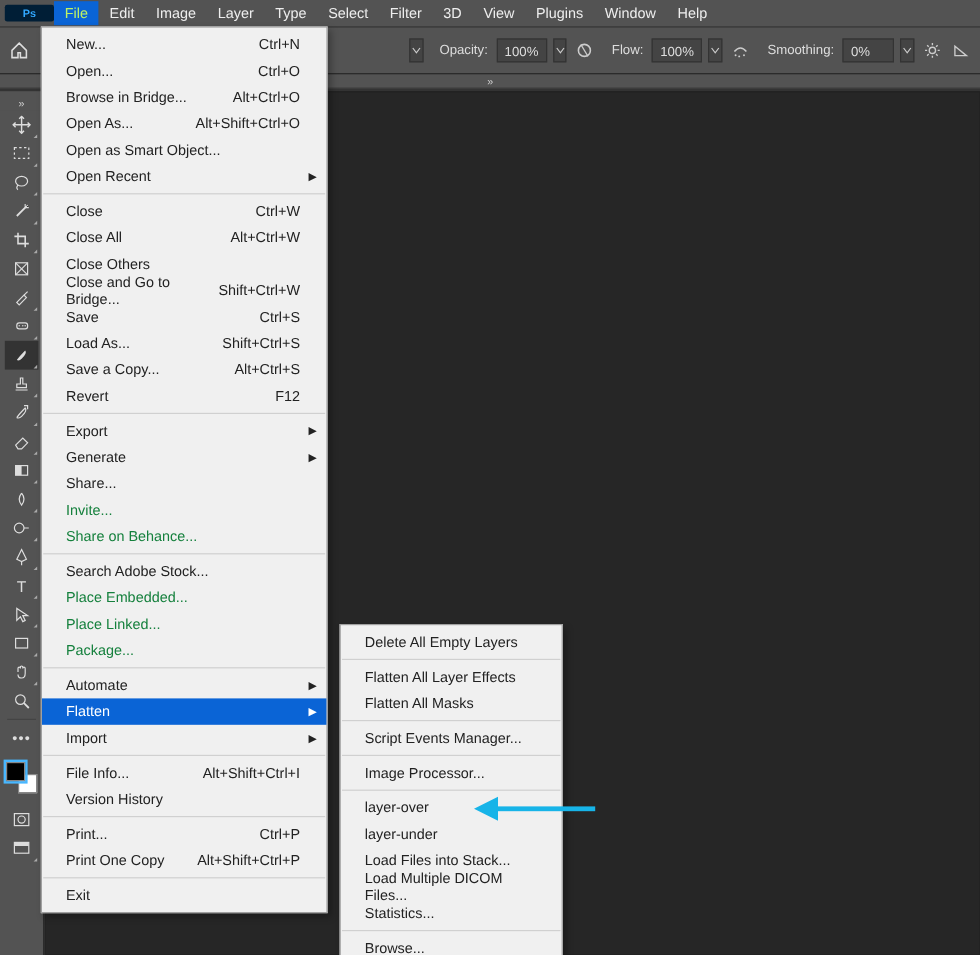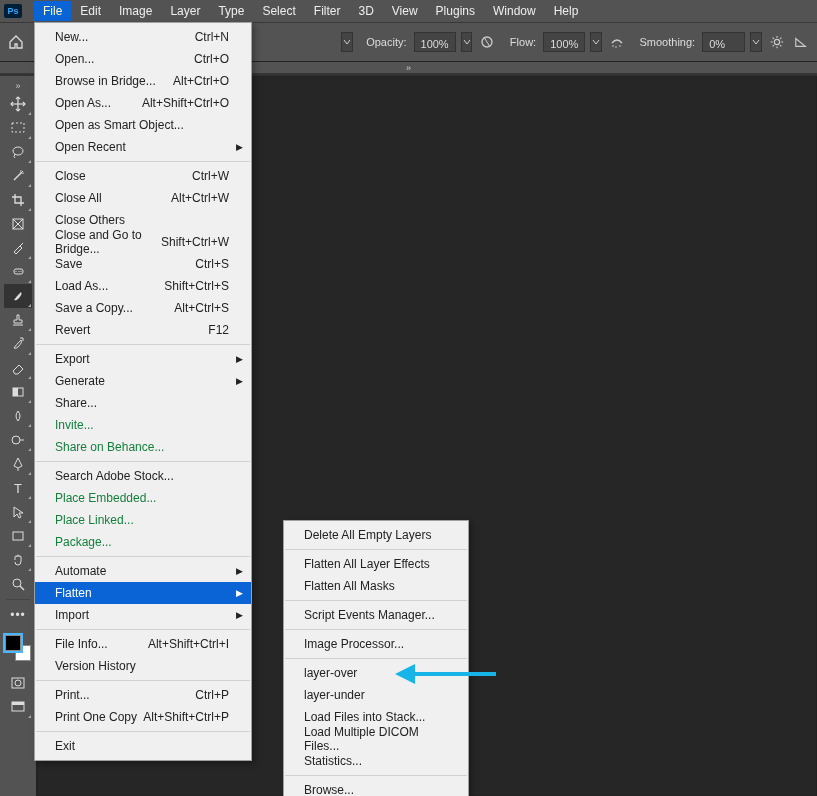--- a/index.html
+++ b/index.html
@@ -1,37 +1,37 @@
 <!DOCTYPE html>
 <html><head>
 <meta charset="utf-8">
 <style>
   * { box-sizing: border-box; margin: 0; padding: 0; font-family: "Segoe UI", Tahoma, sans-serif; }
   body { background: #333; width: 817px; height: 796px; position: relative; overflow: hidden; color: #ccc; font-size: 12px; }
   .menubar { background: #535353; height: 22px; display: flex; align-items: center; padding: 0 4px; }
-  .ps-icon { width: 18px; height: 14px; background: #001e36; color: #31a8ff; display: inline-flex; align-items: center; justify-content: center; font-size: 9px; font-weight: bold; border-radius: 2px; margin-right: 12px; }
+  .ps-icon { width: 41px; height: 14px; background: #001e36; color: #31a8ff; display: inline-flex; align-items: center; justify-content: center; font-size: 9px; font-weight: bold; border-radius: 2px; margin-right: 0; }
   .menu-item { padding: 3px 9px; color: #eee; cursor: default; }
-  .menu-item.open { background: #0a64d6; color: #fef9c3; }
+  .menu-item.open { background: #0a64d6; color: #bef264; }
   .optionsbar { background: #535353; height: 40px; border-top: 1px solid #383838; border-bottom: 1px solid #222; display: flex; align-items: center; padding: 0 6px; gap: 5px; }
   .opt-sep { width:1px; height:26px; background:#383838; margin:0 4px;}
   .opt-box { border:1px solid #333; background:#444; padding:1px 6px; display:flex; align-items:flex-end; height:20px; font-size:11px; color:#ddd;}
   .opt-label { font-size:11px; color:#ddd; margin-left:8px; margin-right:2px;}
   .opt-dd { width:12px; height:20px; border:1px solid #333; background:#444; display:flex; align-items:center; justify-content:center;}
   .opt-icon { width:20px;height:20px;display:flex;align-items:center;justify-content:center;color:#ccc;}
   .toolstrip { position:absolute; top:62px; left:0; width:37px; bottom:0; background:#535353; border-right:1px solid #222; display:flex; flex-direction:column; align-items:center; padding-top:4px;}
   .tool { width:28px; height:24px; display:flex; align-items:center; justify-content:center; color:#ddd; position:relative; margin-bottom:0px;}
   .tool.sel { background:#333; }
   .tool .tri { position:absolute; right:1px; bottom:1px; width:0;height:0;border-left:3px solid transparent; border-bottom:3px solid #aaa;}
   .swatches { margin-top:6px; position:relative; width:30px; height:30px;}
   .sw-back { position:absolute; right:2px; bottom:2px; width:16px; height:16px; background:#fff; border:1px solid #888;}
   .sw-front { position:absolute; left:2px; top:2px; width:16px; height:16px; background:#000; border:1px solid #888; outline:2px solid #49b7ff; outline-offset:0;}
   .panel-expand { height:12px; width:100%; display:flex; align-items:center; justify-content:center; color:#ccc; font-size:9px; background:#535353; border-bottom:1px solid #383838;}
   .canvas { position:absolute; top:62px; left:37px; right:0; bottom:0; background:#262626; border:1px solid #222;}
   .dropdown { position:absolute; background:#f0f0f0; border:1px solid #a0a0a0; box-shadow:3px 3px 6px rgba(0,0,0,.3); color:#222; font-size:12px; padding:3px 0;}
-  .dd-file { top:22px; left:34px; width:218px; }
+  .dd-file { top:22px; left:34px; width:239px; }
   .dd-scripts { top:520px; left:283px; width:186px; }
   .dd-row { height:22px; display:flex; align-items:center; padding:0 22px 0 20px; position:relative; cursor:default;}
   .dd-row.disabled { color:#15803d; }
   .dd-row.hl { background:#0a64d6; color:#fff; }
   .dd-row .sc { margin-left:auto; font-size:12px; }
   .dd-row .sub { position:absolute; right:8px; font-size:9px; color:inherit;}
   .dd-sep { height:1px; background:#d0d0d0; margin:3px 1px;}
   .arrow { position:absolute; top:664px; left:395px; display:flex; align-items:center;}
   .arrow-line { width:82px; height:4px; background:#17b4e8; }
   .arrow-head { width:0;height:0;border-top:10px solid transparent;border-bottom:10px solid transparent;border-right:20px solid #17b4e8; margin-right:-1px;}

